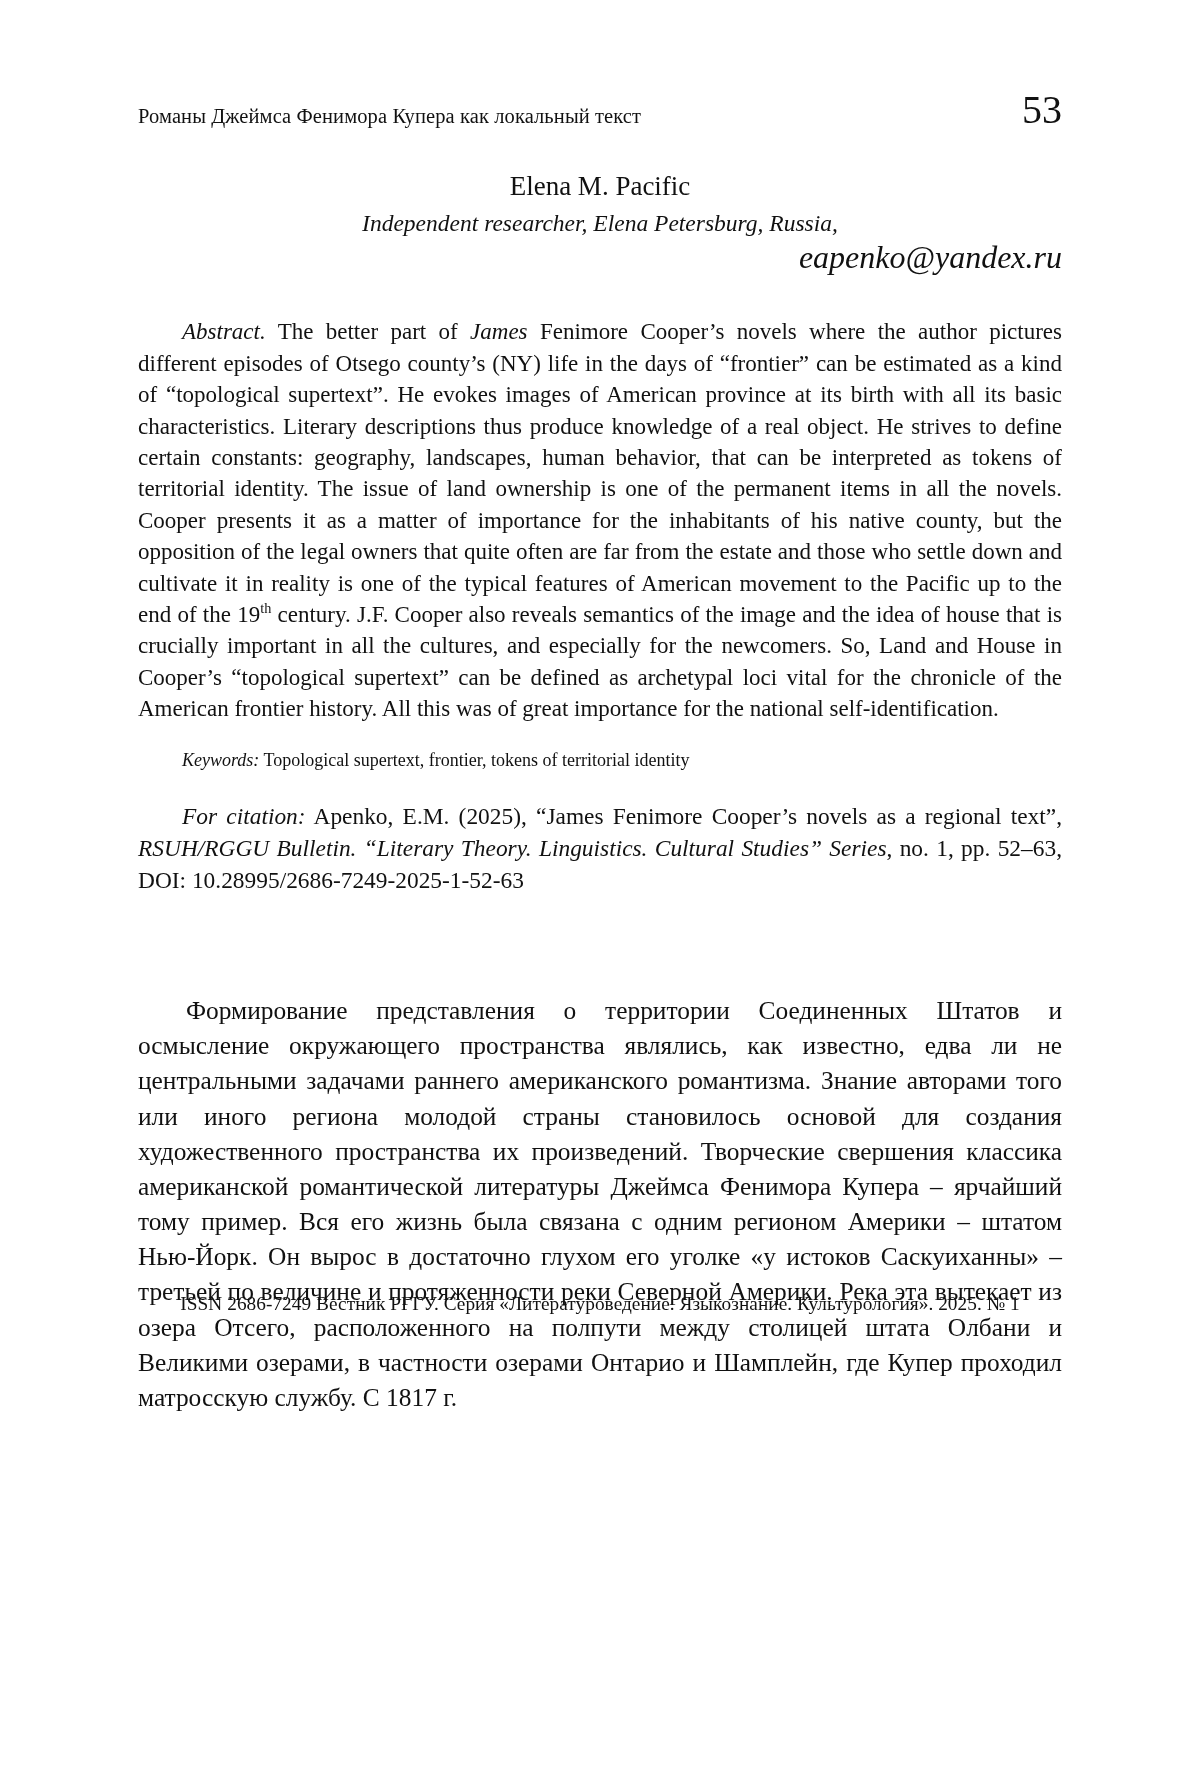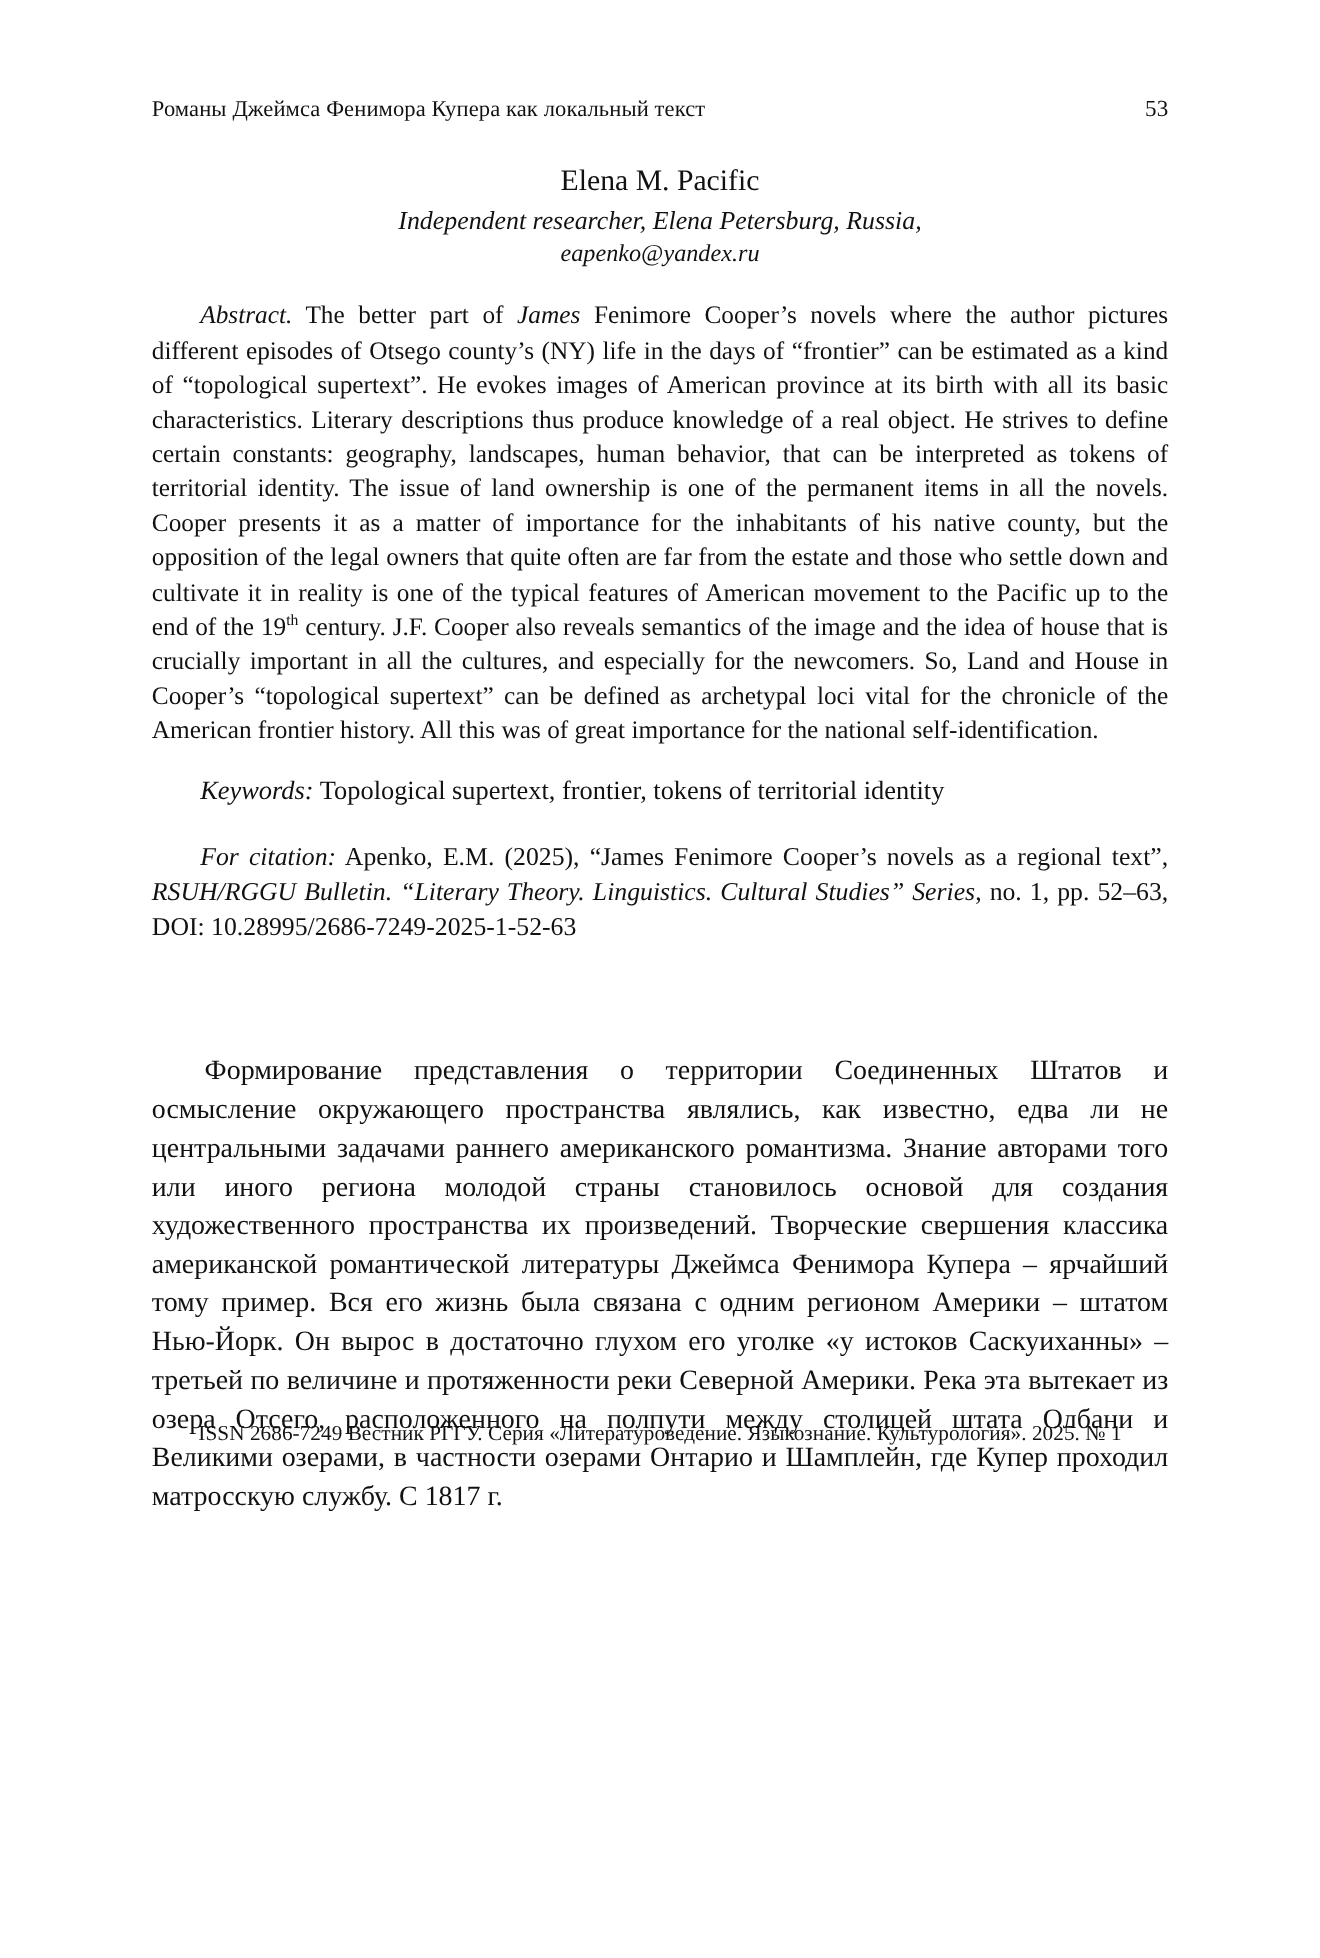--- a/index.html
+++ b/index.html
@@ -27,21 +27,21 @@
     display: flex;
     align-items: baseline;
     justify-content: space-between;
     margin-bottom: 38px;
   }
   .running-head .rh-title {
     font-size: 20.5px;
     letter-spacing: 0.1px;
   }
   .running-head .rh-page {
-    font-size: 21px;
+    font-size: 40px;
   }
 
   
   .article-title {
     text-align: center;
     font-size: 31.5px;
     font-weight: normal;
     margin: 0 0 34px 0;
     letter-spacing: 0.2px;
   }
@@ -50,24 +50,24 @@
     font-size: 27px;
     margin-bottom: 6px;
   }
   .affiliation {
     text-align: center;
     font-style: italic;
     font-size: 23.5px;
     line-height: 1.34;
   }
   .email {
-    text-align: center;
+    text-align: right;
     font-style: italic;
-    font-size: 22px;
-    margin-bottom: 28px;
+    font-size: 32px;
+    margin-bottom: 40px;
   }
 
   
   .abstract {
     font-size: 23px;
     line-height: 1.365;
     text-align: justify;
     text-justify: inter-word;
     hyphens: manual;
     font-family: Liberation Serif, serif;
@@ -80,21 +80,21 @@
     font-style: italic;
   }
   .ital { font-style: italic; }
   sup.ordinal {
     font-size: 0.62em;
     vertical-align: super;
     line-height: 0;
   }
 
   .keywords {
-    font-size: 24px;
+    font-size: 18px;
     line-height: 1.365;
     text-align: justify;
     text-indent: 44px;
     margin-top: 2px;
   }
   .keywords .kw-label { font-style: italic; }
 
   .citation {
     font-size: 23.4px;
     line-height: 1.365;

